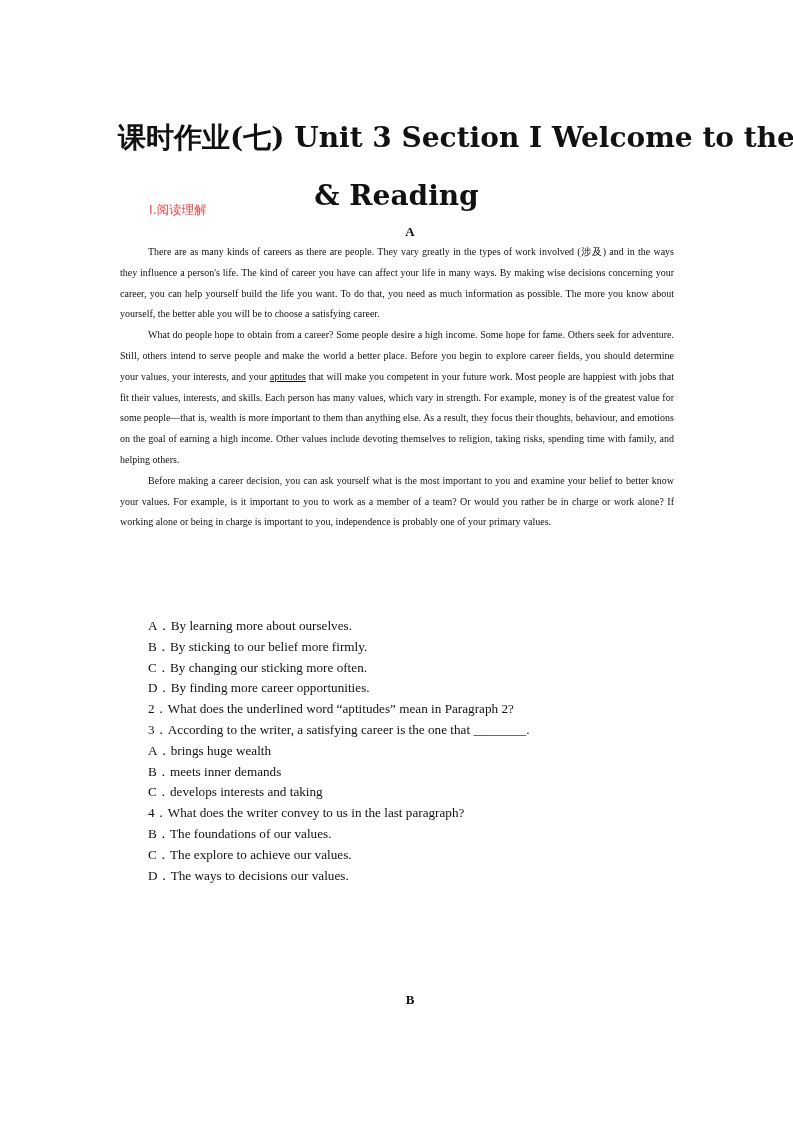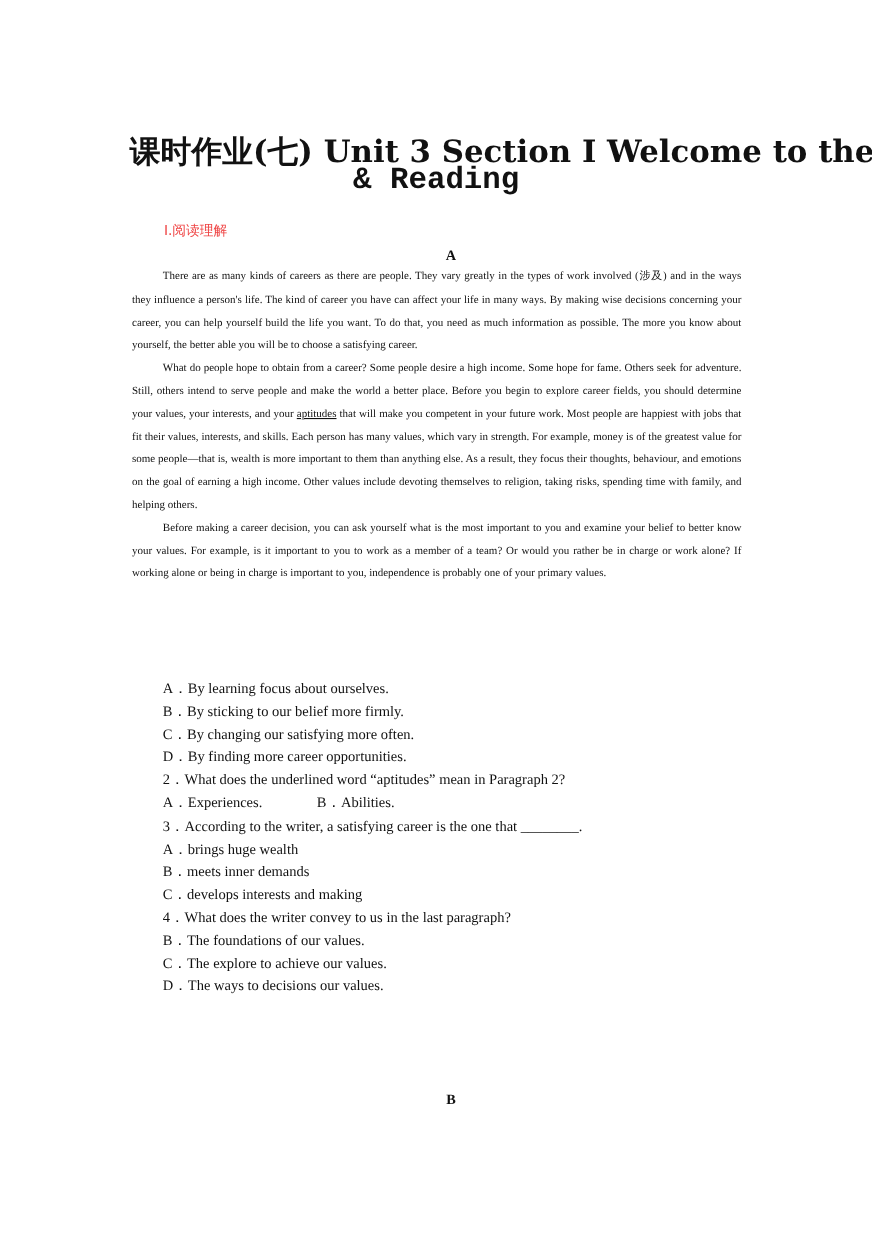--- a/index.html
+++ b/index.html
@@ -4,21 +4,21 @@
 <style>
   html, body { margin: 0; padding: 0; background: #ffffff; }
   body { width: 793px; height: 1122px; position: relative; overflow: hidden; color: #111; }
   .page { position: absolute; left: 0; top: 0; width: 793px; height: 1122px; }
   .title {
     position: absolute; left: 100px; width: 593px; text-align: center;
     font-family: "DejaVu Serif", "Liberation Serif", serif; font-weight: bold;
     font-size: 28px; color: #111; white-space: nowrap;
   }
   .title.l1 { top: 119px; left: 118px; width: 560px; text-align: justify; text-align-last: justify; }
-  .title.l2 { top: 149px; font-family: Liberation Mono, monospace; }
+  .title.l2 { top: 179px; }
   .section-heading {
     position: absolute; left: 149px; top: 202px;
     font-family: "DejaVu Sans", sans-serif; font-size: 12.5px; color: #ef4444;
   }
   .passage-letter {
     position: absolute; left: 0; width: 820px; text-align: center;
     font-family: "Liberation Serif", serif; font-weight: bold; font-size: 13px;
   }
   .body-text {
     position: absolute; left: 120px; width: 554px;
@@ -53,37 +53,33 @@
   <div class="passage-letter" style="top:224px;">A</div>
 
   <div class="body-text" style="top:242px;">
     <p>There are as many kinds of careers as there are people. They vary greatly in the types of work involved (涉及) and in the ways they influence a person's life. The kind of career you have can affect your life in many ways. By making wise decisions concerning your career, you can help yourself build the life you want. To do that, you need as much information as possible. The more you know about yourself, the better able you will be to choose a satisfying career.</p>
     <p><span>What do people hope to obtain from a career? Some people desire a high income. Some hope for fame. Others seek for adventure. Still, others intend to serve people and make the world a better place. Before you begin to explore career fields, you should determine your values, your interests, and your </span><span class="u">aptitudes</span><span> that will make you competent in your future work. Most people are happiest with jobs that fit their values, interests, and skills. Each person has many values, which vary in strength. For example, money is of the greatest value for some people—that is, wealth is more important to them than anything else. As a result, they focus their thoughts, behaviour, and emotions on the goal of earning a high income. Other values include devoting themselves to religion, taking risks, spending time with family, and helping others.</span></p>
     <p>Before making a career decision, you can ask yourself what is the most important to you and examine your belief to better know your values. For example, is it important to you to work as a member of a team? Or would you rather be in charge or work alone? If working alone or being in charge is important to you, independence is probably one of your primary values.</p>
   </div>
 
   <div class="questions">
     <div>
-      <div class="q-line">A．By learning focus about ourselves.</div>
+      <div class="q-line">A．By learning more about ourselves.</div>
       <div class="q-line">B．By sticking to our belief more firmly.</div>
-      <div class="q-line">C．By changing our satisfying more often.</div>
+      <div class="q-line">C．By changing our sticking more often.</div>
       <div class="q-line">D．By finding more career opportunities.</div>
     </div>
     <div>
       <div class="q-line">2．What does the underlined word “aptitudes” mean in Paragraph 2?</div>
-      <div class="opt-pair">
-        <div class="opt q-line">A．Experiences.</div>
-        <div class="opt q-line">B．Abilities.</div>
-      </div>
     </div>
     <div>
       <div class="q-line">3．According to the writer, a satisfying career is the one that ________.</div>
       <div class="q-line">A．brings huge wealth</div>
       <div class="q-line">B．meets inner demands</div>
-      <div class="q-line">C．develops interests and making</div>
+      <div class="q-line">C．develops interests and taking</div>
     </div>
     <div>
       <div class="q-line">4．What does the writer convey to us in the last paragraph?</div>
       <div class="q-line">B．The foundations of our values.</div>
       <div class="q-line">C．The explore to achieve our values.</div>
       <div class="q-line">D．The ways to decisions our values.</div>
     </div>
   </div>
 
   <div class="passage-letter" style="top:992px;">B</div>

